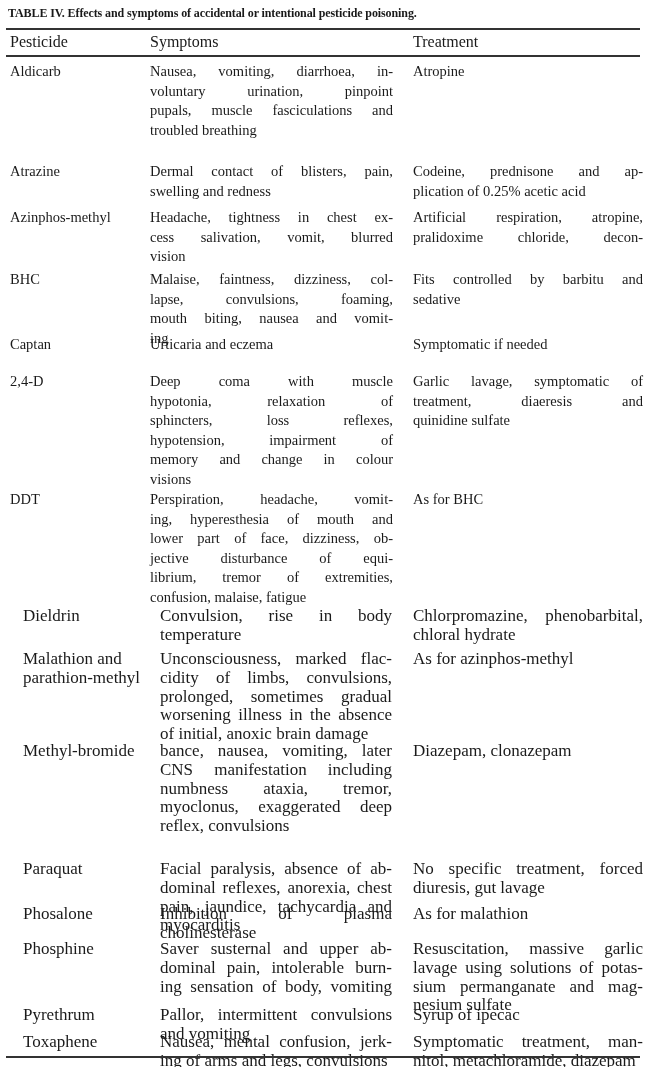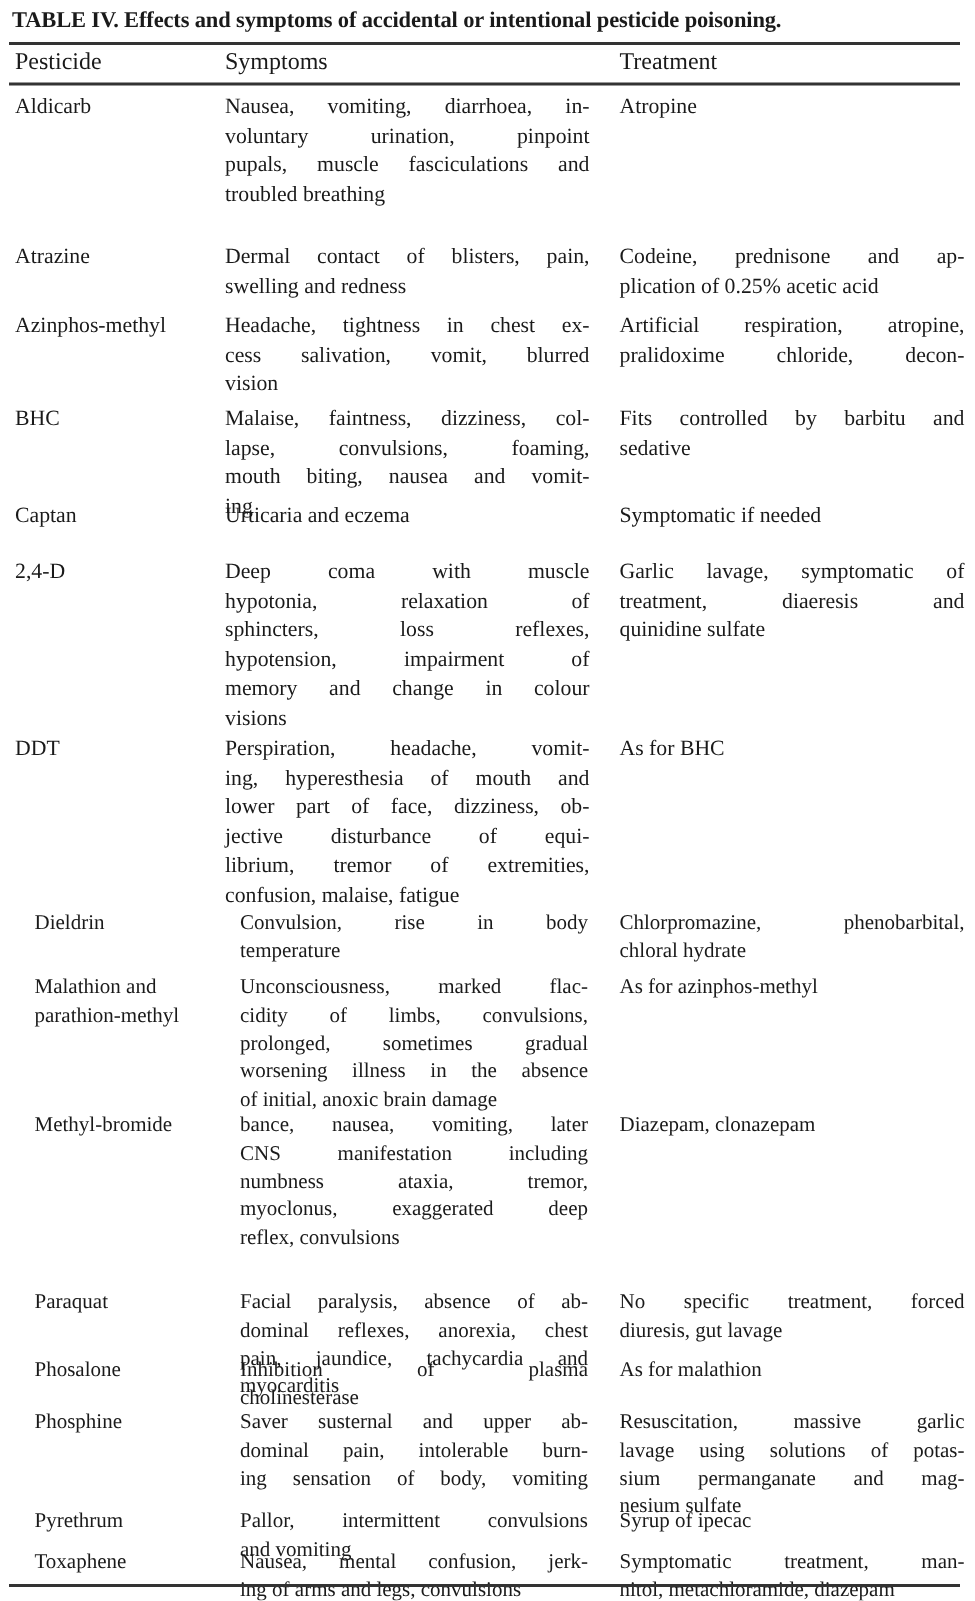--- a/index.html
+++ b/index.html
@@ -1,26 +1,26 @@
 <!DOCTYPE html>
 <html><head>
 <meta charset="utf-8">
 <style>
   html, body { margin: 0; padding: 0; background: #ffffff; }
   body { width: 650px; height: 1067px; overflow: hidden; position: relative;
          font-family: "Liberation Serif", "DejaVu Serif", serif; color: #1a1a1a; }
-  .title { position: absolute; left: 8px; top: 6px; font-size: 15px; font-weight: bold; white-space: nowrap; letter-spacing: -0.1px; }
+  .title { position: absolute; left: 8px; top: 6px; font-size: 12px; font-weight: bold; white-space: nowrap; letter-spacing: -0.1px; }
   .rule { position: absolute; left: 6px; width: 634px; background: #333; }
   .hdr { position: absolute; top: 33px; font-size: 16px; font-family: Liberation Serif, serif; }
   .row { position: absolute; left: 0; width: 650px; }
   .cell { position: absolute; top: 0; font-size: 14.5px; line-height: 19.5px; }
   .c1 { left: 10px; width: 140px; }
   .c2 { left: 150px; width: 243px; }
   .c3 { left: 413px; width: 230px; }
-  .row.small .cell { font-size: 14px; line-height: 18.8px; }
+  .row.small .cell { font-size: 17px; line-height: 18.8px; }
   .row.small .c1 { left: 23px; }
   .row.small .c2 { left: 160px; width: 232px; }
   .ln { display: block; white-space: nowrap; }
   .ln.j { text-align: justify; text-align-last: justify; white-space: normal; }
 </style>
 </head>
 <body>
 
 <div class="title">TABLE IV. Effects and symptoms of accidental or intentional pesticide poisoning.</div>
 <div class="rule" style="top:28px;height:2px;"></div>

